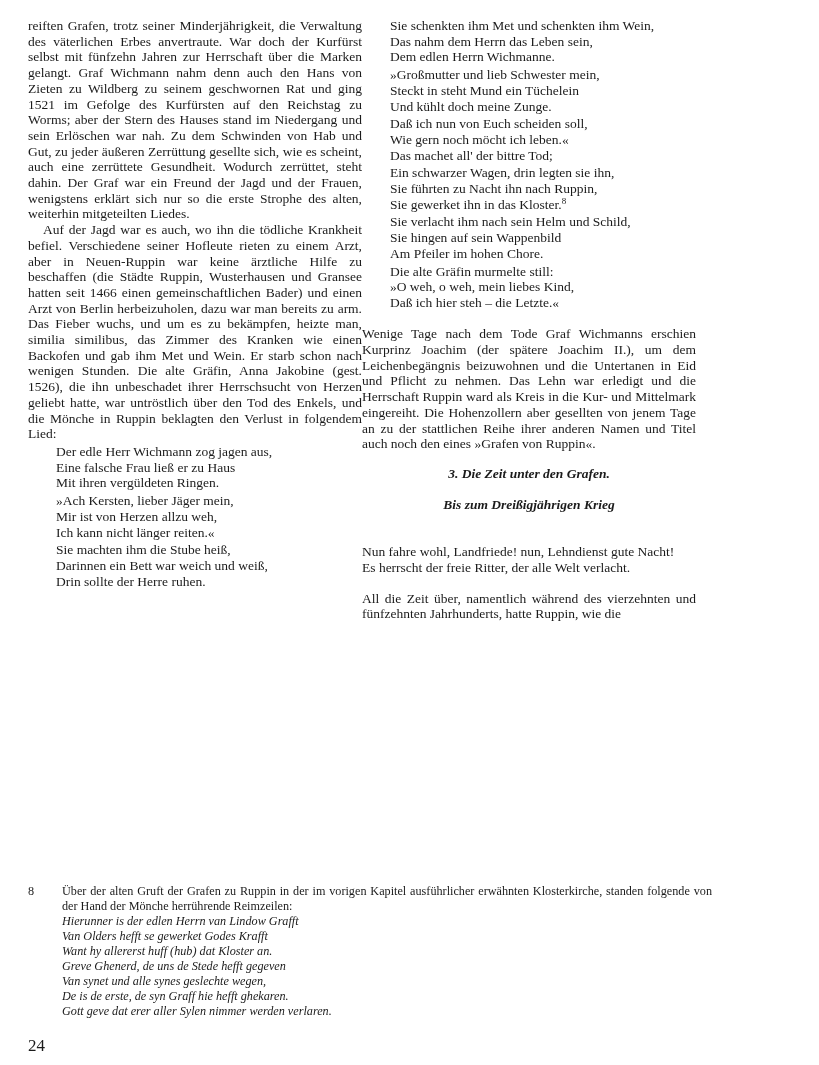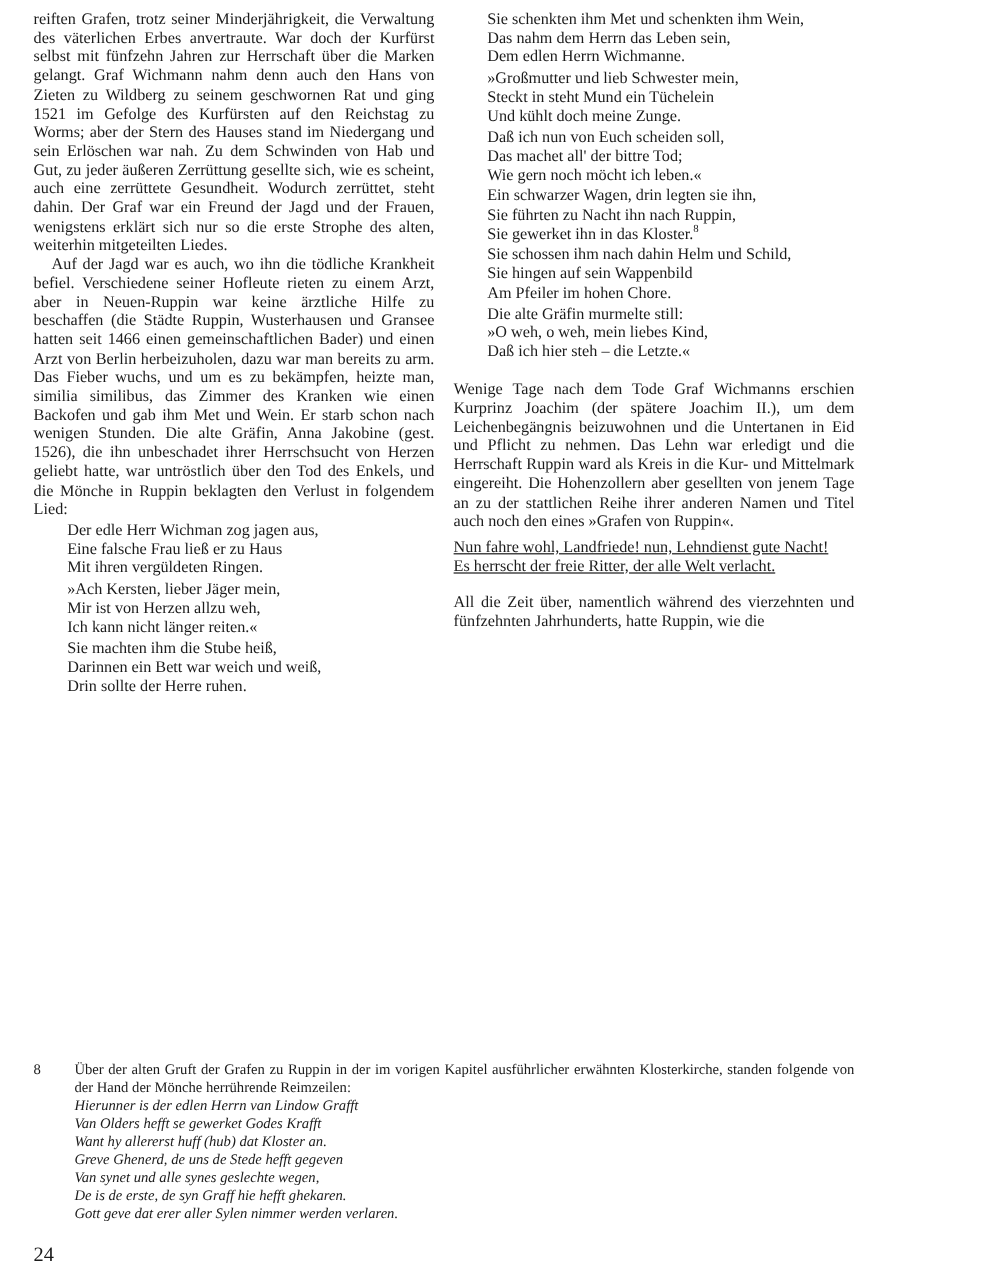--- a/index.html
+++ b/index.html
@@ -7,22 +7,22 @@
   body {
     width: 819px; height: 1065px;
     position: relative;
     font-family: "Liberation Serif", "DejaVu Serif", serif;
     color: #1b1b1b;
     overflow: hidden;
   }
   .page { position: absolute; inset: 0; background: #ffffff; }
 
   .columns {
-    position: absolute; left: 28px; top: 8px; width: 684px;
-    display: flex; gap: 16px;
+    position: absolute; left: 28px; top: 18px; width: 684px;
+    display: flex; 
   }
   .col {
     width: 334px;
     font-size: 13.5px;
     line-height: 15.7px;
   }
   .col p { text-align: justify; }
   p.indent { text-indent: 15px; }
 
   .stanza { margin: 2px 0 0 28px; }
@@ -34,21 +34,21 @@
   .heading, .subheading {
     text-align: center;
     font-style: italic;
     font-weight: bold;
     font-size: 13.5px;
     line-height: 15.7px;
     margin-top: 14px;
   }
   .subheading { margin-top: 15px; }
 
-  .couplet { margin-top: 6px; text-align: justify; text-decoration: underline; }
+  .couplet { margin-top: 32px; text-align: justify; }
   .after-gap { margin-top: 15px; }
 
   sup.fnref {
     font-size: 9px;
     line-height: 0;
     vertical-align: super;
   }
 
   .footnote {
     position: absolute;
@@ -74,21 +74,21 @@
 
 <div class="page">
 
   <div class="columns">
 
     <div class="col">
       <p>reiften Grafen, trotz seiner Minderjährigkeit, die Verwaltung des väterlichen Erbes anvertraute. War doch der Kurfürst selbst mit fünfzehn Jahren zur Herrschaft über die Marken gelangt. Graf Wichmann nahm denn auch den Hans von Zieten zu Wildberg zu seinem geschwornen Rat und ging 1521 im Gefolge des Kurfürsten auf den Reichstag zu Worms; aber der Stern des Hauses stand im Niedergang und sein Erlöschen war nah. Zu dem Schwinden von Hab und Gut, zu jeder äußeren Zerrüttung gesellte sich, wie es scheint, auch eine zerrüttete Gesundheit. Wodurch zerrüttet, steht dahin. Der Graf war ein Freund der Jagd und der Frauen, wenigstens erklärt sich nur so die erste Strophe des alten, weiterhin mitgeteilten Liedes.</p>
       <p class="indent">Auf der Jagd war es auch, wo ihn die tödliche Krankheit befiel. Verschiedene seiner Hofleute rieten zu einem Arzt, aber in Neuen-Ruppin war keine ärztliche Hilfe zu beschaffen (die Städte Ruppin, Wusterhausen und Gransee hatten seit 1466 einen gemeinschaftlichen Bader) und einen Arzt von Berlin herbeizuholen, dazu war man bereits zu arm. Das Fieber wuchs, und um es zu bekämpfen, heizte man, similia similibus, das Zimmer des Kranken wie einen Backofen und gab ihm Met und Wein. Er starb schon nach wenigen Stunden. Die alte Gräfin, Anna Jakobine (gest. 1526), die ihn unbeschadet ihrer Herrschsucht von Herzen geliebt hatte, war untröstlich über den Tod des Enkels, und die Mönche in Ruppin beklagten den Verlust in folgendem Lied:</p>
 
       <div class="stanza">
-        <div class="vline">Der edle Herr Wichman zog jagen aus,</div>
+        <div class="vline">Der edle Herr Wichmann zog jagen aus,</div>
         <div class="vline">Eine falsche Frau ließ er zu Haus</div>
         <div class="vline">Mit ihren vergüldeten Ringen.</div>
       </div>
       <div class="stanza">
         <div class="vline">»Ach Kersten, lieber Jäger mein,</div>
         <div class="vline">Mir ist von Herzen allzu weh,</div>
         <div class="vline">Ich kann nicht länger reiten.«</div>
       </div>
       <div class="stanza">
         <div class="vline">Sie machten ihm die Stube heiß,</div>
@@ -104,41 +104,43 @@
         <div class="vline">Das nahm dem Herrn das Leben sein,</div>
         <div class="vline">Dem edlen Herrn Wichmanne.</div>
       </div>
       <div class="stanza">
         <div class="vline">»Großmutter und lieb Schwester mein,</div>
         <div class="vline">Steckt in steht Mund ein Tüchelein</div>
         <div class="vline">Und kühlt doch meine Zunge.</div>
       </div>
       <div class="stanza">
         <div class="vline">Daß ich nun von Euch scheiden soll,</div>
+        <div class="vline">Wie gern noch möcht ich leben.«</div>
         <div class="vline">Das machet all' der bittre Tod;</div>
-        <div class="vline">Wie gern noch möcht ich leben.«</div>
       </div>
       <div class="stanza">
         <div class="vline">Ein schwarzer Wagen, drin legten sie ihn,</div>
         <div class="vline">Sie führten zu Nacht ihn nach Ruppin,</div>
         <div class="vline"><span>Sie gewerket ihn in das Kloster.</span><sup class="fnref">8</sup></div>
       </div>
       <div class="stanza">
-        <div class="vline">Sie schossen ihm nach dahin Helm und Schild,</div>
+        <div class="vline">Sie verlacht ihm nach sein Helm und Schild,</div>
         <div class="vline">Sie hingen auf sein Wappenbild</div>
         <div class="vline">Am Pfeiler im hohen Chore.</div>
       </div>
       <div class="stanza">
         <div class="vline">Die alte Gräfin murmelte still:</div>
         <div class="vline">»O weh, o weh, mein liebes Kind,</div>
         <div class="vline">Daß ich hier steh – die Letzte.«</div>
       </div>
 
       <p class="prose-after-verse">Wenige Tage nach dem Tode Graf Wichmanns erschien Kurprinz Joachim (der spätere Joachim II.), um dem Leichenbegängnis beizuwohnen und die Untertanen in Eid und Pflicht zu nehmen. Das Lehn war erledigt und die Herrschaft Ruppin ward als Kreis in die Kur- und Mittelmark eingereiht. Die Hohenzollern aber gesellten von jenem Tage an zu der stattlichen Reihe ihrer anderen Namen und Titel auch noch den eines »Grafen von Ruppin«.</p>
 
+      <div class="heading">3. Die Zeit unter den Grafen.</div>
+      <div class="subheading">Bis zum Dreißigjährigen Krieg</div>
 
       <div class="couplet">
         <div class="vline">Nun fahre wohl, Landfriede! nun, Lehndienst gute Nacht!</div>
         <div class="vline">Es herrscht der freie Ritter, der alle Welt verlacht.</div>
       </div>
 
       <p class="after-gap">All die Zeit über, namentlich während des vierzehnten und fünfzehnten Jahrhunderts, hatte Ruppin, wie die</p>
     </div>
   </div>
 

